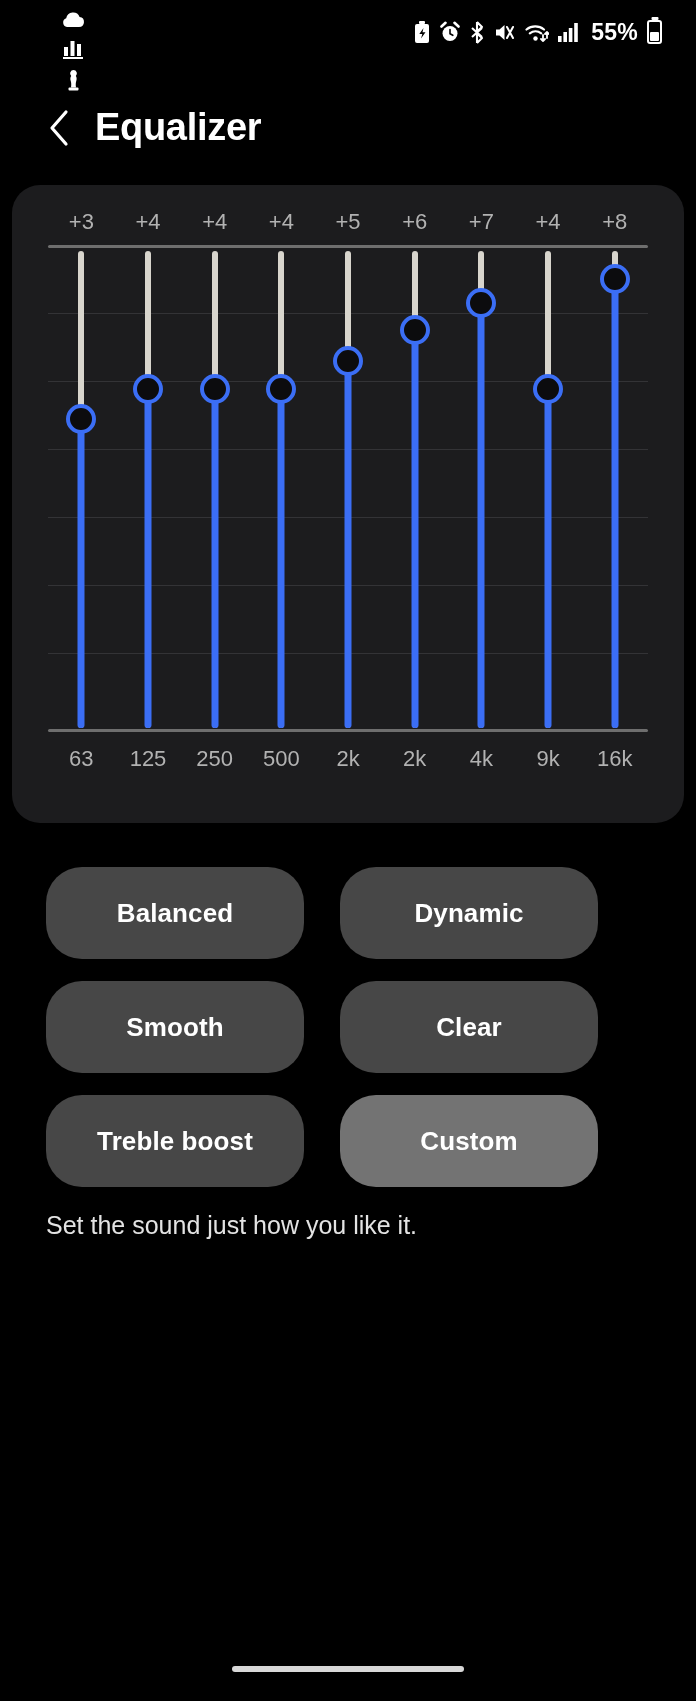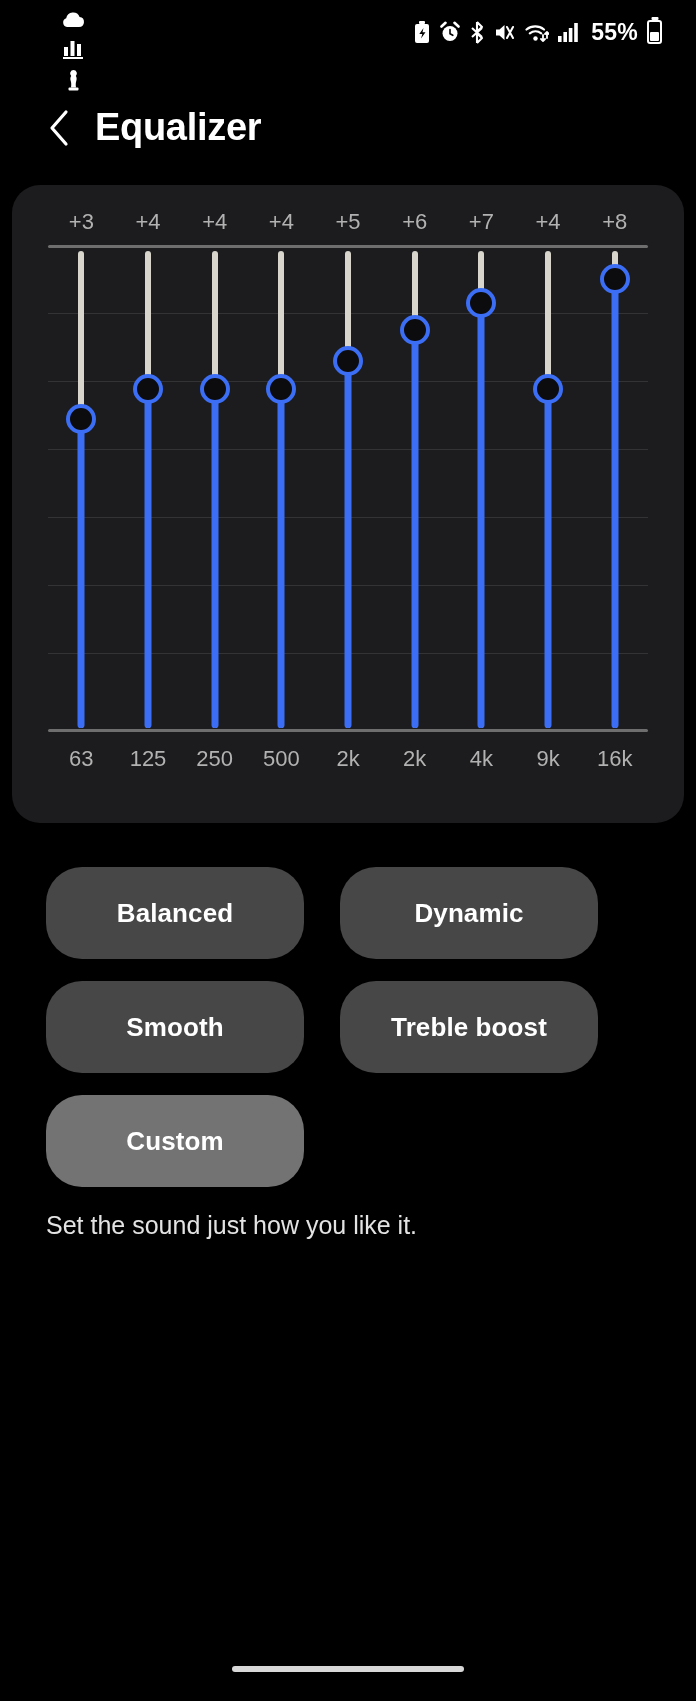--- a/index.html
+++ b/index.html
@@ -312,20 +312,21 @@
     <span>4k</span>
     <span>9k</span>
     <span>16k</span>
   </div>
 </div>
 
 <div class="presets">
   <div class="preset">Balanced</div>
   <div class="preset">Dynamic</div>
   <div class="preset">Smooth</div>
+  <div class="preset">Clear</div>
   <div class="preset">Treble boost</div>
   <div class="preset active">Custom</div>
 </div>
 
 <div class="desc">Set the sound just how you like it.</div>
 
 <div class="navbar">
   <div class="nav-pill"></div>
 </div>
 

